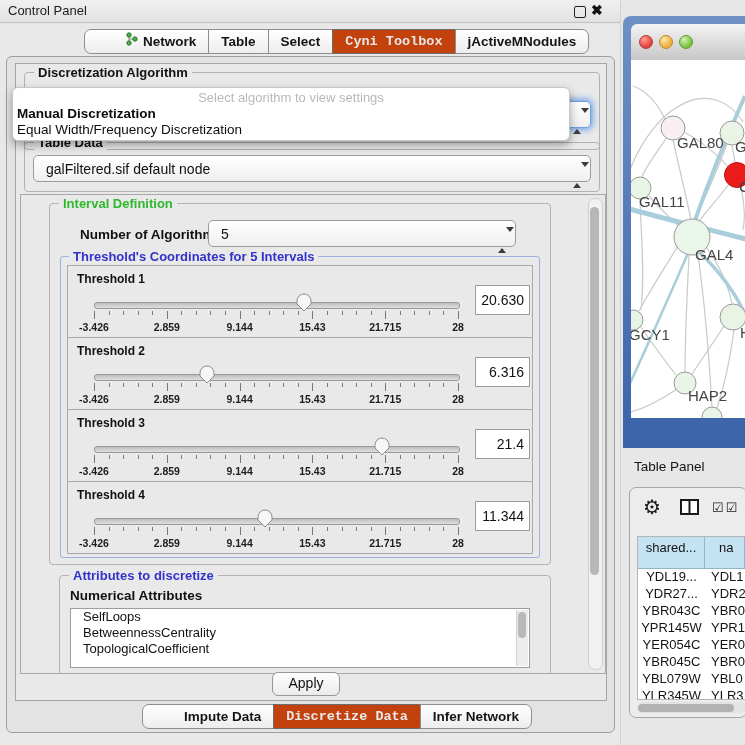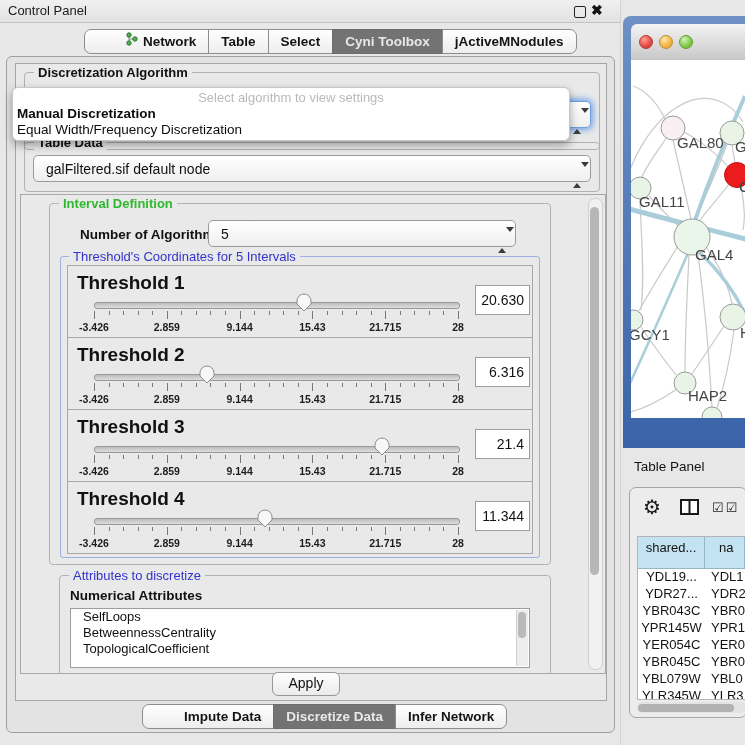--- a/index.html
+++ b/index.html
@@ -8,29 +8,29 @@
   
   #left-panel{position:absolute;left:0;top:0;width:620px;height:745px;background:#e8e8e8;}
   #titlebar{position:absolute;left:0;top:0;width:620px;height:22px;background:linear-gradient(#f0f0f0,#e2e2e2);border-bottom:1px solid #c2c2c2;}
   #titlebar .tb-text{position:absolute;left:8px;top:3px;font-size:13px;color:#1c1c1c;}
   #float-btn{position:absolute;left:574px;top:6px;width:10px;height:10px;border:1.6px solid #222;border-radius:2px;background:transparent;}
   #close-btn{position:absolute;left:591px;top:2px;font-size:14px;font-weight:bold;color:#111;}
   .seg{display:flex;}
   .seg .tab{position:relative;background:linear-gradient(#ffffff,#ededed);border:1px solid #8d8d8d;margin-left:-1px;padding:0 12px;height:23px;line-height:23px;font-size:13.5px;font-weight:600;color:#141414;white-space:nowrap;display:flex;align-items:center;gap:5px;}
   .seg .tab:first-child{border-radius:7px 0 0 7px;margin-left:0;padding-left:41px;}
   .seg .tab:last-child{border-radius:0 7px 7px 0;}
-  .seg .tab.sel{background:#737373;color:#e8e8e8;border-color:#6c6c6c;}
+  .seg .tab.sel{background:#c2410c;color:#e8e8e8;border-color:#6c6c6c;font-family:Liberation Mono, monospace;}
   #top-tabs{position:absolute;left:84px;top:29px;}
   #bottom-tabs{position:absolute;left:142px;top:704px;}
   #outer-body{position:absolute;left:6px;top:56px;width:607px;height:675px;border:1px solid #9f9f9f;border-radius:6px;background:#e3e3e3;}
   #inner-panel{position:absolute;left:8px;top:6px;width:590px;height:636px;border:1px solid #a5a5a5;background:#e9e9e9;}
   .group{position:absolute;border:1px solid #b2b2b2;border-radius:4px;}
   .group>.gtitle{position:absolute;left:9px;top:-8px;background:#e9e9e9;padding:0 4px;font-size:13px;font-weight:600;color:#111;white-space:nowrap;}
   .gtitle.green{color:#2eb82e;}
-  .gtitle.blue{color:#3232cc;font-weight:400;text-align:center;}
+  .gtitle.blue{color:#3232cc;font-weight:700;text-align:center;}
   .combo{position:absolute;height:27px;background:linear-gradient(#ffffff,#efefef);border:1px solid #9b9b9b;border-radius:5px;font-size:14px;color:#111;line-height:27px;padding-left:12px;box-sizing:border-box;}
   .combo .stepper{position:absolute;right:8px;top:6px;width:9px;}
   .arr-up{width:0;height:0;border-left:4px solid transparent;border-right:4px solid transparent;border-bottom:5px solid #3c3c3c;margin:0 auto 2px;}
   .arr-dn{width:0;height:0;border-left:4px solid transparent;border-right:4px solid transparent;border-top:5px solid #3c3c3c;margin:0 auto;}
   #algo-group{left:8px;top:8px;width:574px;height:76px;}
   #algo-combo{left:8px;top:28px;width:558px;border-color:#6c9fe0;box-shadow:0 0 6px 2px rgba(92,152,233,.85);}
   #tabledata-group{left:8px;top:78px;width:574px;height:48px;}
   #tabledata-combo{left:8px;top:12px;width:558px;}
   #popup{position:absolute;left:12px;top:87px;width:556px;height:52px;background:#ffffff;border:1px solid #c7c7c7;border-radius:6px;box-shadow:0 4px 10px rgba(0,0,0,.35);z-index:30;}
   #popup .ph{position:absolute;left:0;top:2px;width:100%;text-align:center;font-size:13px;color:#b9b9b9;}
@@ -39,21 +39,21 @@
   #scrollpane{position:absolute;left:4px;top:130px;width:584px;height:478px;border:1px solid #a8a8a8;overflow:hidden;background:#e9e9e9;}
   #vscroll{position:absolute;right:2px;top:3px;width:13px;height:470px;background:#f1f1f1;border:1px solid #cfcfcf;border-radius:7px;}
   #vscroll .thumb{position:absolute;left:1px;top:8px;width:9px;height:368px;background:#b7b7b7;border-radius:5px;}
   #interval-group{left:28px;top:8px;width:500px;height:360px;}
   #num-label{position:absolute;left:30px;top:23px;font-size:13.5px;font-weight:bold;color:#111;}
   #num-combo{left:158px;top:16px;width:308px;}
   #thresh-group{position:absolute;left:10px;top:52px;width:478px;height:300px;border:1px solid #9db0e0;border-radius:3px;}
   #thresh-group>.gtitle{position:absolute;left:8px;top:-8px;background:#e9e9e9;padding:0 4px;font-size:13px;color:#3232cc;white-space:nowrap;}
   #thr-rows{position:absolute;left:6px;top:9px;width:466px;}
   .thr-row{position:relative;width:464px;height:71px;border:1px solid #a8a8a8;margin-top:-1px;background:#e9e9e9;}
-  .thr-label{position:absolute;left:9px;top:6px;font-size:19px;font-weight:bold;color:#111;}
+  .thr-label{position:absolute;left:9px;top:6px;font-size:12px;font-weight:bold;color:#111;}
   .track{position:absolute;left:26px;top:36px;width:364px;height:5px;border:1px solid #9a9a9a;border-radius:3px;background:linear-gradient(#bdbdbd,#dedede);}
   .handle{position:absolute;top:27px;width:16px;height:19px;z-index:2;}
   .ticks{position:absolute;left:26px;top:45px;width:364px;height:9px;}
   .ticks i{position:absolute;top:0;width:1px;background:#777;}
   .tlabels{position:absolute;left:26px;top:55px;width:364px;height:12px;}
   .tlabels span{position:absolute;transform:translateX(-50%);font-size:10.5px;font-weight:bold;color:#1d1d1d;white-space:nowrap;}
   .tval{position:absolute;left:407px;top:19px;width:48px;height:28px;background:#ffffff;border:1px solid #9d9d9d;font-size:14px;color:#111;line-height:28px;text-align:right;padding-right:5px;}
   #attr-group{left:38px;top:380px;width:490px;height:112px;}
   #attr-sub{position:absolute;left:10px;top:12px;font-size:13.5px;font-weight:bold;color:#111;}
   #attr-list{position:absolute;left:10px;top:32px;width:458px;height:58px;background:#fff;border:1px solid #9d9d9d;overflow:hidden;}

